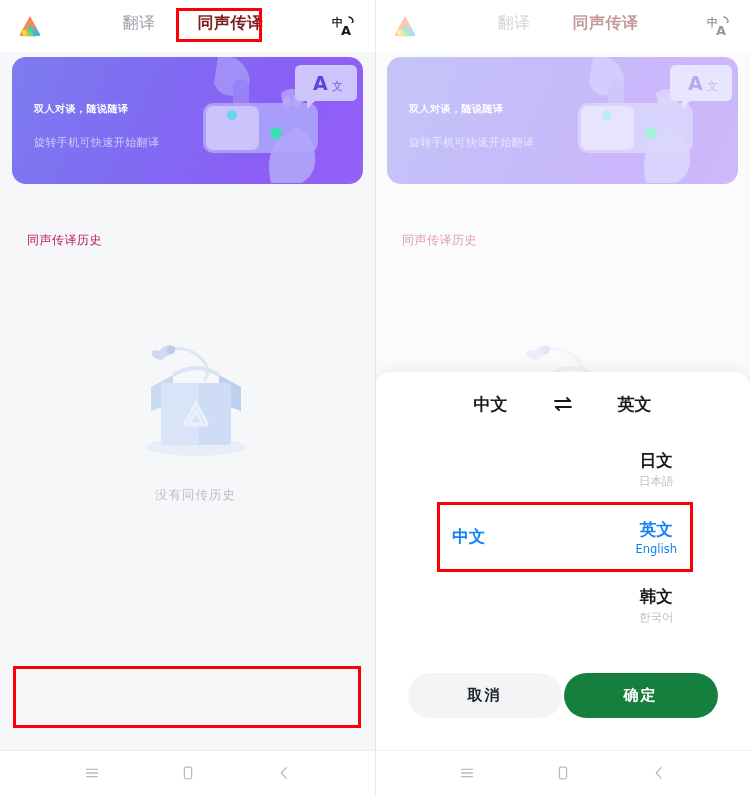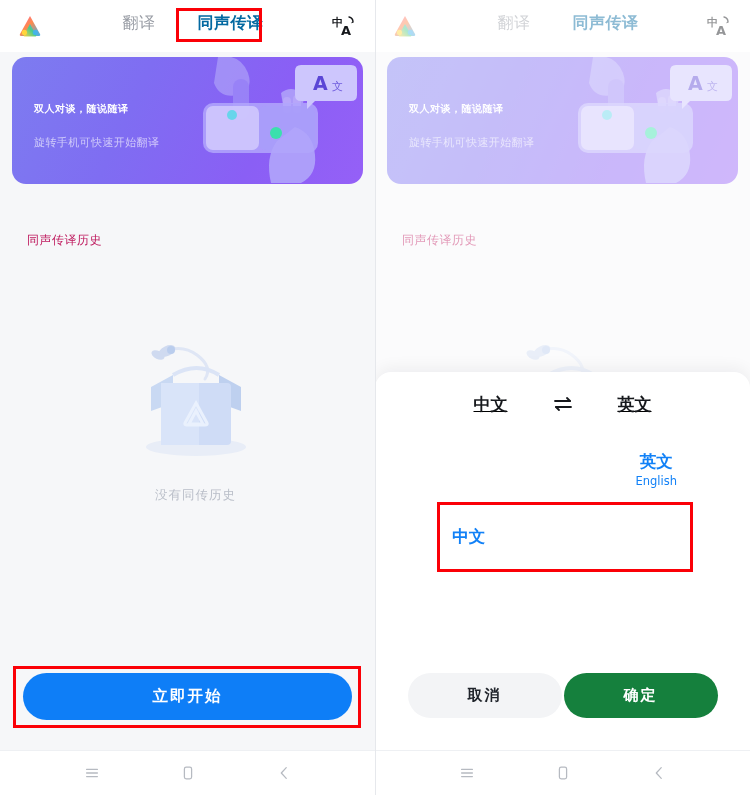--- a/index.html
+++ b/index.html
@@ -34,21 +34,21 @@
   .tabs {
     position: absolute; left: 0; right: 0; top: 10px;
     display: flex; justify-content: center; align-items: center; gap: 30px; padding-left: 11px;
   }
   .tab {
     font-size: 16px;
     color: #9a9ea6;
     padding: 3px 6px;
     letter-spacing: .5px;
   }
-  .tab.active { color: #0369a1; font-weight: 600; }
+  .tab.active { color: #7f1d1d; font-weight: 600; }
   .tab-icon {
     position: absolute; right: 17px; top: 14px;
     width: 26px; height: 24px;
     color: #16181c;
   }
 
   
   .redbox {
     position: absolute;
     border: 3px solid #fb0007;
@@ -105,21 +105,20 @@
   }
 
   
   .scrim { position: absolute; inset: 0; background: rgba(255,255,255,.55); z-index: 20; }
   .sheet {
     position: absolute; left: 0; right: 0; bottom: 45px; top: 372px;
     background: #ffffff;
     border-radius: 16px 16px 0 0;
     z-index: 25;
     box-shadow: 0 -4px 16px rgba(20,24,36,.06);
-    text-decoration: underline;
   }
   .sheet-head {
     position: relative; height: 64px;
     display: flex; align-items: center; justify-content: center;
   }
   .sheet-head .lang {
     font-size: 17px; font-weight: 700; color: #16181c; width: 120px; text-align: center;
   }
   .swap-icon { width: 24px; height: 22px; color: #16181c; }
 
@@ -256,21 +255,20 @@
         <rect x="40" y="58" width="38" height="62" fill="#d9e4f9"></rect>
         <path d="M52 50 q24 -14 46 0" stroke="#dbe4f6" stroke-width="4" fill="none"></path>
         <g stroke="#eaf1fd" stroke-width="3" fill="none">
           <path d="M75 78 L86 98 Q87 100 84 100 L66 100 Q63 100 64 98 Z"></path>
           <path d="M75 86 L82 99 L68 99 Z"></path>
         </g>
       </svg>
       <div class="empty-text">没有同传历史</div>
     </div>
 
-    <button class="start-btn">立即开始</button>
     <div class="redbox" style="left:13px;top:666px;width:348px;height:62px;"></div>
 
     <div class="navbar">
       <span class="navbtn">
         <svg viewBox="0 0 20 20" width="18" height="18">
             <g stroke="currentColor" stroke-width="1.4" stroke-linecap="round">
               <line x1="4" y1="6" x2="16" y2="6"></line>
               <line x1="4" y1="10" x2="16" y2="10"></line>
               <line x1="4" y1="14" x2="16" y2="14"></line>
             </g>
@@ -391,23 +389,31 @@
             <span class="name">中文</span>
             <span class="native"></span>
           </div>
           <div class="pitem blank">
             <span class="name"></span>
             <span class="native"></span>
           </div>
         </div>
 
         <div class="picker-col right">
+          <div class="pitem">
+            <span class="name">日文</span>
+            <span class="native">日本語</span>
+          </div>
           <div class="pitem selected">
             <span class="name">英文</span>
             <span class="native">English</span>
+          </div>
+          <div class="pitem">
+            <span class="name">韩文</span>
+            <span class="native">한국어</span>
           </div>
         </div>
       </div>
 
       <div class="sheet-actions">
         <button class="sheet-btn cancel">取消</button>
         <button class="sheet-btn confirm">确定</button>
       </div>
     </div>
 

